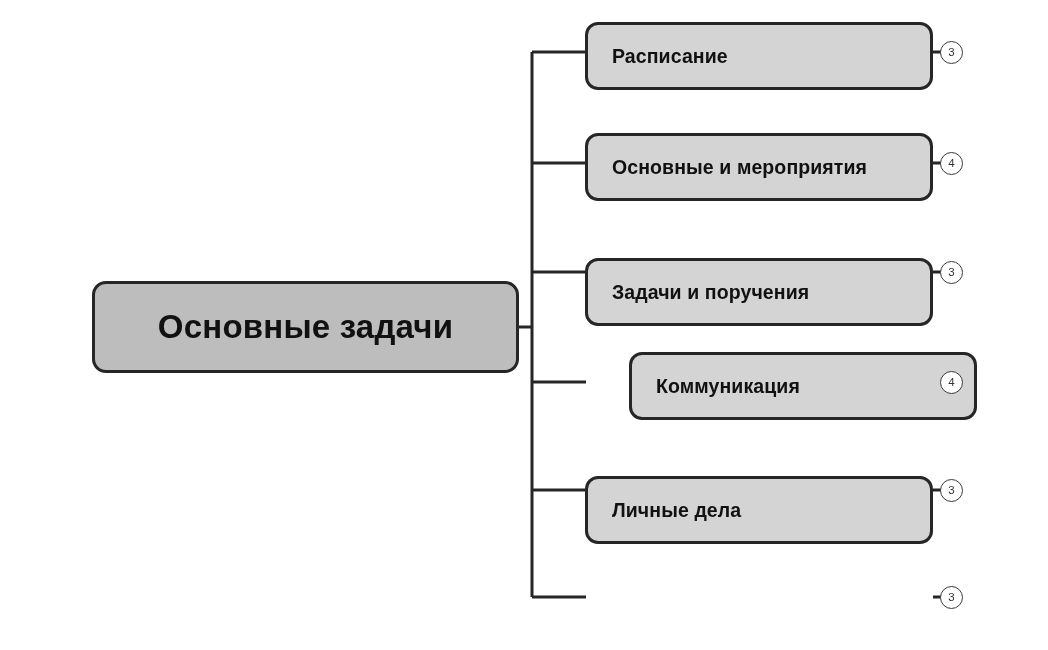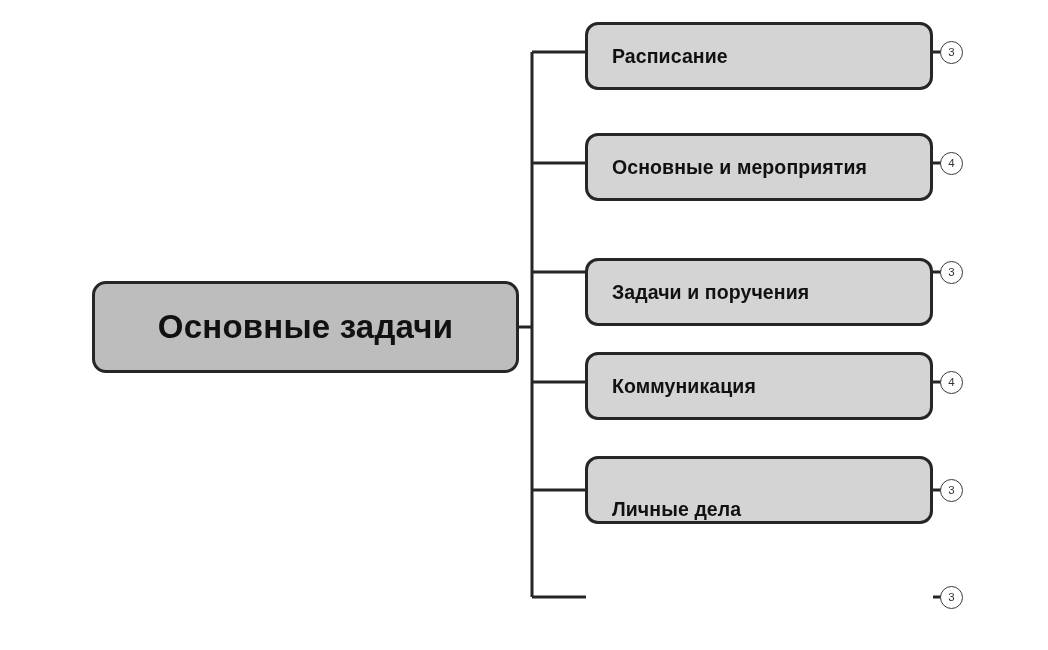--- a/index.html
+++ b/index.html
@@ -120,28 +120,28 @@
     <span>4</span>
   </div>
 
   <div class="node child-node" style="top:242px;margin-top:16px;">
     <span class="child-label">Задачи и поручения</span>
   </div>
   <div class="badge" style="left:940px; top:261px;">
     <span>3</span>
   </div>
 
-  <div class="node child-node" style="top:352px;">
+  <div class="node child-node" style="top:352px;margin-left:44px;">
     <span class="child-label">Коммуникация</span>
   </div>
   <div class="badge" style="left:940px; top:371px;">
     <span>4</span>
   </div>
 
-  <div class="node child-node" style="top:456px;align-items:flex-end;">
+  <div class="node child-node" style="top:476px;">
     <span class="child-label">Личные дела</span>
   </div>
   <div class="badge" style="left:940px; top:479px;">
     <span>3</span>
   </div>
 
   <div class="badge" style="left:940px; top:586px;">
     <span>3</span>
   </div>
 

